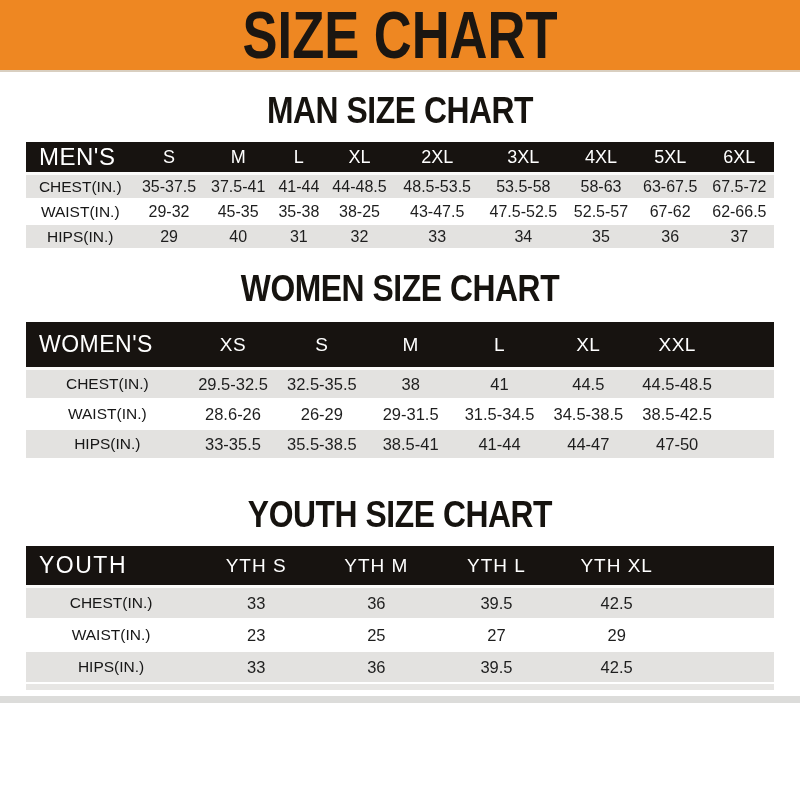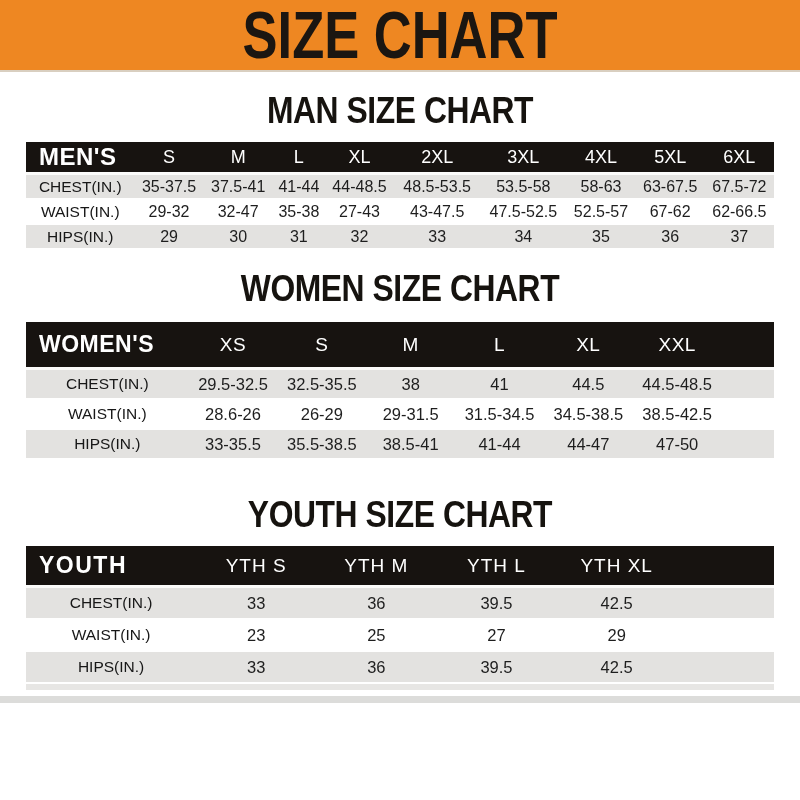--- a/index.html
+++ b/index.html
@@ -34,21 +34,21 @@
   
   .table-wrap { margin:0 26px; }
   table.size-table {
     width:100%; border-collapse:separate; border-spacing:0;
   }
   .size-table thead th {
     background:#171310; color:#ffffff; font-weight:400; text-align:center;
     padding:0; border-bottom:3px solid #fbfbfa; vertical-align:middle;
   }
   .size-table thead th.tbl-label {
-    font-weight:700; text-align:left; padding-left:13px; letter-spacing:0.5px;margin-left:11px;
+    font-weight:400; text-align:left; padding-left:13px; letter-spacing:0.5px;margin-left:11px;
   }
   .size-table tbody td {
     padding:0; text-align:center; color:#1e1e1e;
     border-bottom:2px solid #ffffff; vertical-align:middle;
   }
   .size-table tbody tr:nth-child(odd) { background:#e3e2e0; }
   .size-table tbody td.row-label { font-size:15.5px; color:#171717;margin-top:25px; }
 
   
   table.men thead th { height:30px; font-size:18px; }
@@ -114,33 +114,33 @@
               <td>44-48.5</td>
               <td>48.5-53.5</td>
               <td>53.5-58</td>
               <td>58-63</td>
               <td>63-67.5</td>
               <td>67.5-72</td>
             </tr>
             <tr>
               <td class="row-label">WAIST(IN.)</td>
               <td>29-32</td>
-              <td>32-47</td>
+              <td>45-35</td>
               <td>35-38</td>
-              <td>27-43</td>
+              <td>38-25</td>
               <td>43-47.5</td>
               <td>47.5-52.5</td>
               <td>52.5-57</td>
               <td>67-62</td>
               <td>62-66.5</td>
             </tr>
             <tr>
               <td class="row-label">HIPS(IN.)</td>
               <td>29</td>
-              <td>30</td>
+              <td>40</td>
               <td>31</td>
               <td>32</td>
               <td>33</td>
               <td>34</td>
               <td>35</td>
               <td>36</td>
               <td>37</td>
             </tr>
           </tbody>
         </table>

